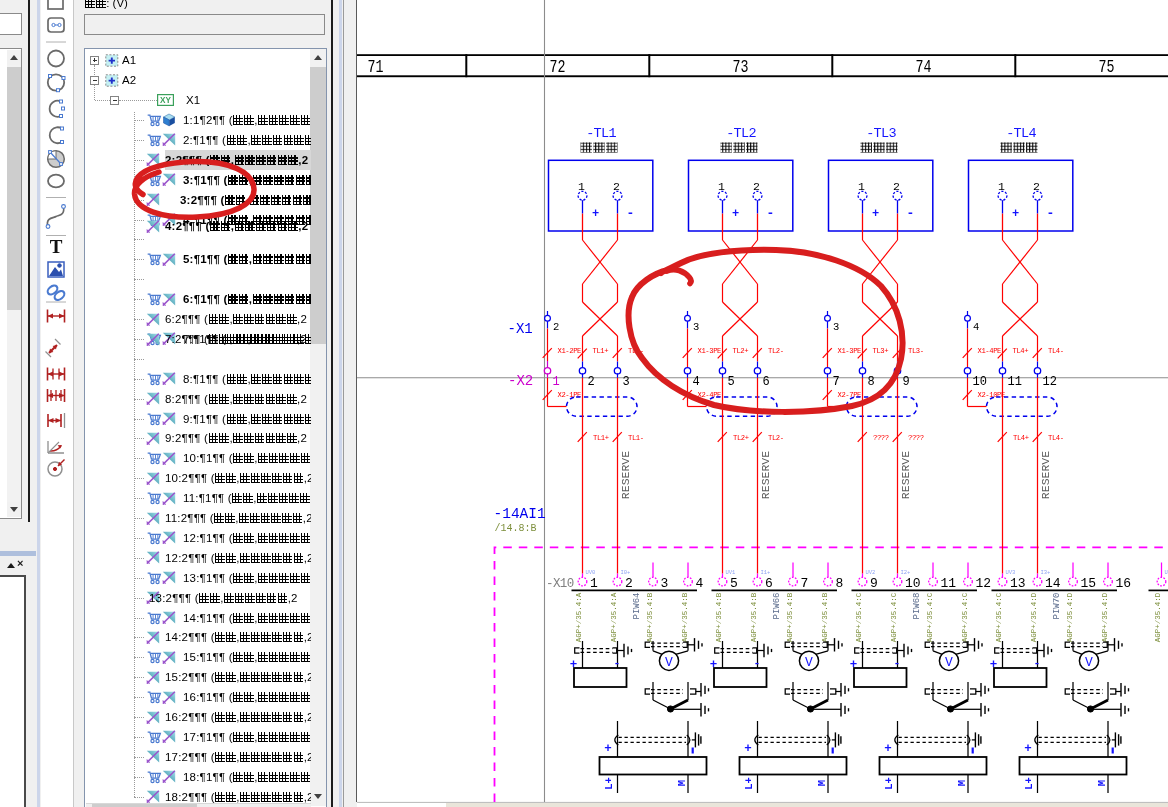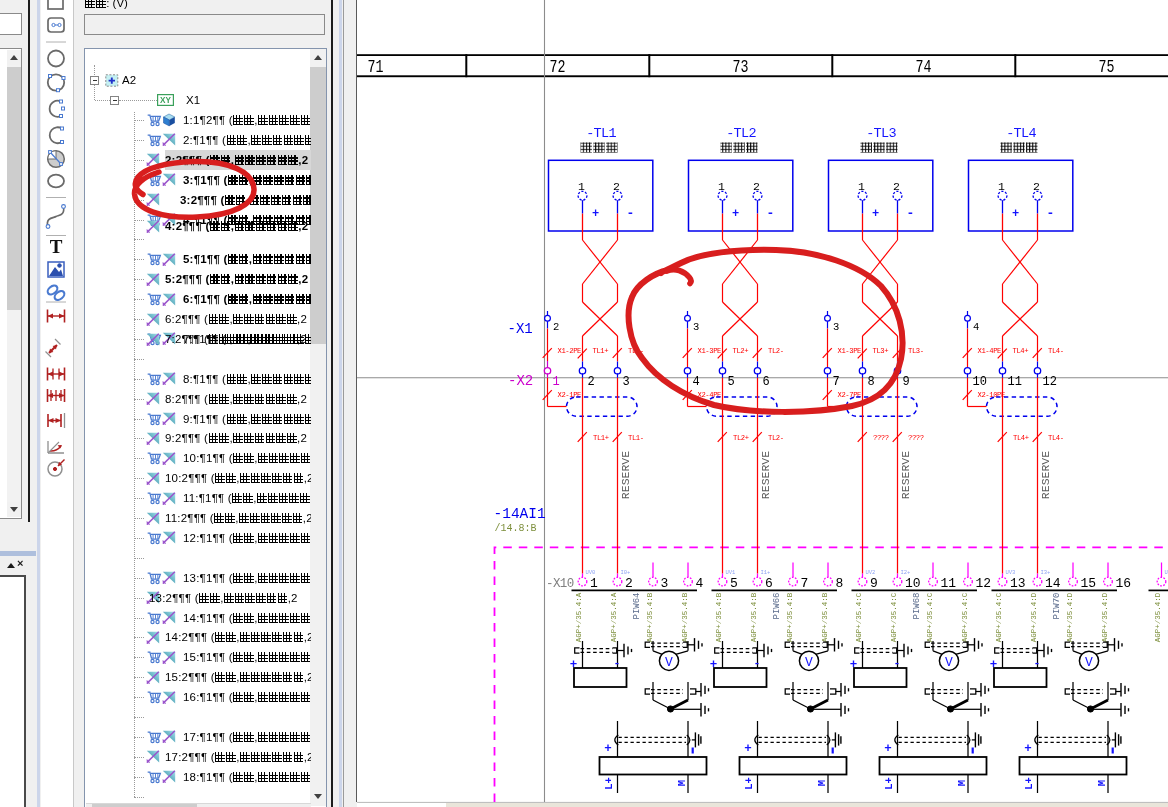--- a/index.html
+++ b/index.html
@@ -161,20 +161,30 @@
         <div class="dot h" style="left:134px;top:617.5px;width:10px"></div>
         <div class="dot h" style="left:134px;top:637.4px;width:10px"></div>
         <div class="dot h" style="left:134px;top:657.3px;width:10px"></div>
         <div class="dot h" style="left:134px;top:677.1999999999999px;width:10px"></div>
         <div class="dot h" style="left:134px;top:697.0999999999999px;width:10px"></div>
         <div class="dot h" style="left:134px;top:717.0px;width:10px"></div>
         <div class="dot h" style="left:134px;top:736.9px;width:10px"></div>
         <div class="dot h" style="left:134px;top:756.8px;width:10px"></div>
         <div class="dot h" style="left:134px;top:776.6999999999999px;width:10px"></div>
         <div class="dot h" style="left:134px;top:796.5999999999999px;width:10px"></div>
+        <div class="tr" style="top:50px">
+          <div class="exp" style="left:90px">
+            <span class="eh"></span>
+            <span class="ev"></span>
+          </div>
+          <svg class="ic" style="left:105px;top:3.5px" width="14" height="13">
+            <use href="#plusbox"></use>
+          </svg>
+          <span class="lbl" style="left:122px">A1</span>
+        </div>
         <div class="tr" style="top:70px">
           <div class="exp" style="left:90px">
             <span class="eh"></span>
           </div>
           <svg class="ic" style="left:105px;top:3.5px" width="14" height="13">
             <use href="#plusbox"></use>
           </svg>
           <span class="lbl" style="left:122px">A2</span>
         </div>
         <div class="tr" style="top:90px">
@@ -242,26 +252,20 @@
         </div>
         <div class="tr" style="top:249.29999999999998px">
           <svg class="ic" style="left:146px;top:3.0px" width="16" height="14">
             <use href="#cart"></use>
           </svg>
           <svg class="ic" style="left:162px;top:3.5px" width="14" height="13">
             <use href="#flag"></use>
           </svg>
           <span class="txt b" style="left:183px"><span>5:¶1¶¶ (<span class="k"></span><span class="k"></span>,<span class="k"></span><span class="k"></span><span class="k"></span><span class="k"></span><span class="k"></span><span class="k"></span>,2</span></span>
         </div>
-        <div class="tr" style="top:269.2px">
-          <svg class="ic" style="left:146px;top:3.5px" width="14" height="13">
-            <use href="#flag"></use>
-          </svg>
-          <span class="txt b" style="left:165px"><span>5:2¶¶¶ (<span class="k"></span><span class="k"></span>,<span class="k"></span><span class="k"></span><span class="k"></span><span class="k"></span><span class="k"></span><span class="k"></span>,2</span></span>
-        </div>
         <div class="tr" style="top:289.1px">
           <svg class="ic" style="left:146px;top:3.0px" width="16" height="14">
             <use href="#cart"></use>
           </svg>
           <svg class="ic" style="left:162px;top:3.5px" width="14" height="13">
             <use href="#flag"></use>
           </svg>
           <span class="txt b" style="left:183px"><span>6:¶1¶¶ (<span class="k"></span><span class="k"></span>,<span class="k"></span><span class="k"></span><span class="k"></span><span class="k"></span><span class="k"></span><span class="k"></span>,2</span></span>
         </div>
         <div class="tr" style="top:309.0px">
@@ -347,20 +351,26 @@
         </div>
         <div class="tr" style="top:527.9px">
           <svg class="ic" style="left:146px;top:3.0px" width="16" height="14">
             <use href="#cart"></use>
           </svg>
           <svg class="ic" style="left:162px;top:3.5px" width="14" height="13">
             <use href="#flag"></use>
           </svg>
           <span class="txt" style="left:183px"><span>12:¶1¶¶ (<span class="k"></span><span class="k"></span>,<span class="k"></span><span class="k"></span><span class="k"></span><span class="k"></span><span class="k"></span>,2</span></span>
         </div>
+        <div class="tr" style="top:547.8px">
+          <svg class="ic" style="left:146px;top:3.5px" width="14" height="13">
+            <use href="#flag"></use>
+          </svg>
+          <span class="txt" style="left:165px"><span>12:2¶¶¶ (<span class="k"></span><span class="k"></span>,<span class="k"></span><span class="k"></span><span class="k"></span><span class="k"></span><span class="k"></span><span class="k"></span>,2</span></span>
+        </div>
         <div class="tr" style="top:567.7px">
           <svg class="ic" style="left:146px;top:3.0px" width="16" height="14">
             <use href="#cart"></use>
           </svg>
           <svg class="ic" style="left:162px;top:3.5px" width="14" height="13">
             <use href="#flag"></use>
           </svg>
           <span class="txt" style="left:183px"><span>13:¶1¶¶ (<span class="k"></span><span class="k"></span>,<span class="k"></span><span class="k"></span><span class="k"></span><span class="k"></span><span class="k"></span>,2</span></span>
         </div>
         <div class="tr" style="top:587.5999999999999px">
@@ -401,20 +411,26 @@
         </div>
         <div class="tr" style="top:687.0999999999999px">
           <svg class="ic" style="left:146px;top:3.0px" width="16" height="14">
             <use href="#cart"></use>
           </svg>
           <svg class="ic" style="left:162px;top:3.5px" width="14" height="13">
             <use href="#flag"></use>
           </svg>
           <span class="txt" style="left:183px"><span>16:¶1¶¶ (<span class="k"></span><span class="k"></span>,<span class="k"></span><span class="k"></span><span class="k"></span><span class="k"></span><span class="k"></span>,2</span></span>
         </div>
+        <div class="tr" style="top:707.0px">
+          <svg class="ic" style="left:146px;top:3.5px" width="14" height="13">
+            <use href="#flag"></use>
+          </svg>
+          <span class="txt" style="left:165px"><span>16:2¶¶¶ (<span class="k"></span><span class="k"></span>,<span class="k"></span><span class="k"></span><span class="k"></span><span class="k"></span><span class="k"></span><span class="k"></span>,2</span></span>
+        </div>
         <div class="tr" style="top:726.9px">
           <svg class="ic" style="left:146px;top:3.0px" width="16" height="14">
             <use href="#cart"></use>
           </svg>
           <svg class="ic" style="left:162px;top:3.5px" width="14" height="13">
             <use href="#flag"></use>
           </svg>
           <span class="txt" style="left:183px"><span>17:¶1¶¶ (<span class="k"></span><span class="k"></span>,<span class="k"></span><span class="k"></span><span class="k"></span><span class="k"></span><span class="k"></span>,2</span></span>
         </div>
         <div class="tr" style="top:746.8px">
@@ -424,20 +440,26 @@
           <span class="txt" style="left:165px"><span>17:2¶¶¶ (<span class="k"></span><span class="k"></span>,<span class="k"></span><span class="k"></span><span class="k"></span><span class="k"></span><span class="k"></span><span class="k"></span>,2</span></span>
         </div>
         <div class="tr" style="top:766.6999999999999px">
           <svg class="ic" style="left:146px;top:3.0px" width="16" height="14">
             <use href="#cart"></use>
           </svg>
           <svg class="ic" style="left:162px;top:3.5px" width="14" height="13">
             <use href="#flag"></use>
           </svg>
           <span class="txt" style="left:183px"><span>18:¶1¶¶ (<span class="k"></span><span class="k"></span>,<span class="k"></span><span class="k"></span><span class="k"></span><span class="k"></span><span class="k"></span>,2</span></span>
+        </div>
+        <div class="tr" style="top:786.5999999999999px">
+          <svg class="ic" style="left:146px;top:3.5px" width="14" height="13">
+            <use href="#flag"></use>
+          </svg>
+          <span class="txt" style="left:165px"><span>18:2¶¶¶ (<span class="k"></span><span class="k"></span>,<span class="k"></span><span class="k"></span><span class="k"></span><span class="k"></span><span class="k"></span><span class="k"></span>,2</span></span>
         </div>
       </div>
     </div>
     <div style="position:absolute;left:310px;top:49px;width:15.5px;height:757px;background:#f1f1f1"></div>
     <div class="sbtn" style="left:310px;top:50px;width:15.5px;height:16px">
       <div class="au"></div>
     </div>
     <div class="sbtn" style="left:310px;top:789px;width:15.5px;height:16px">
       <div class="ad"></div>
     </div>

